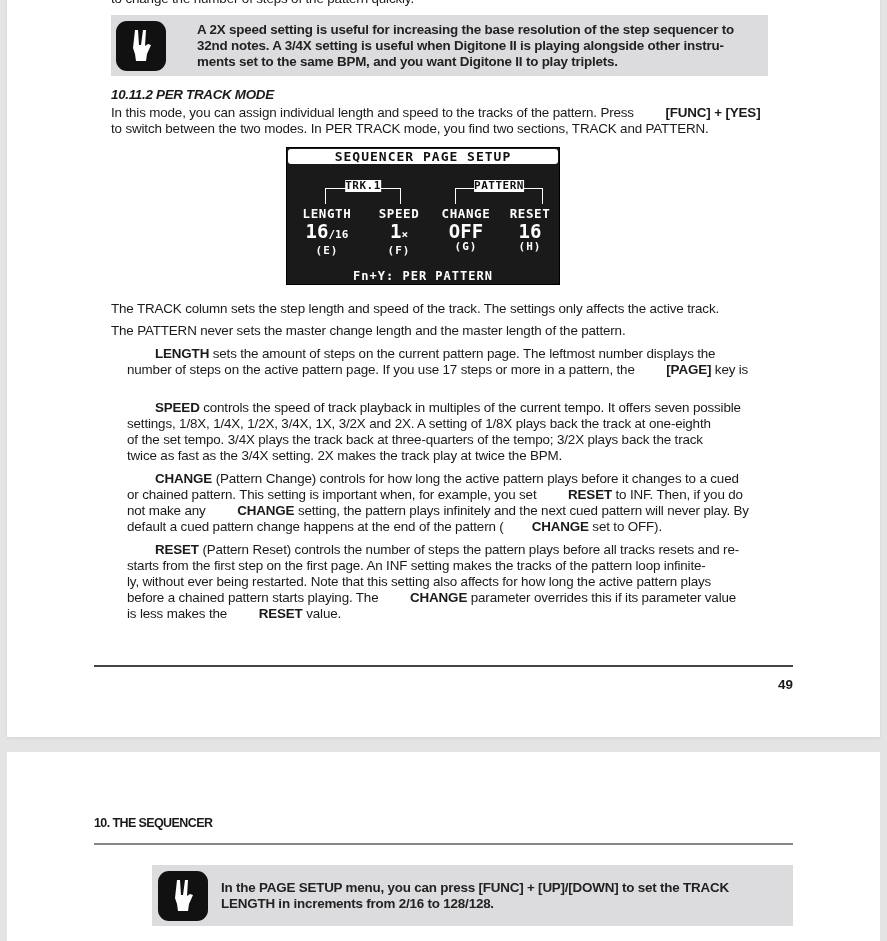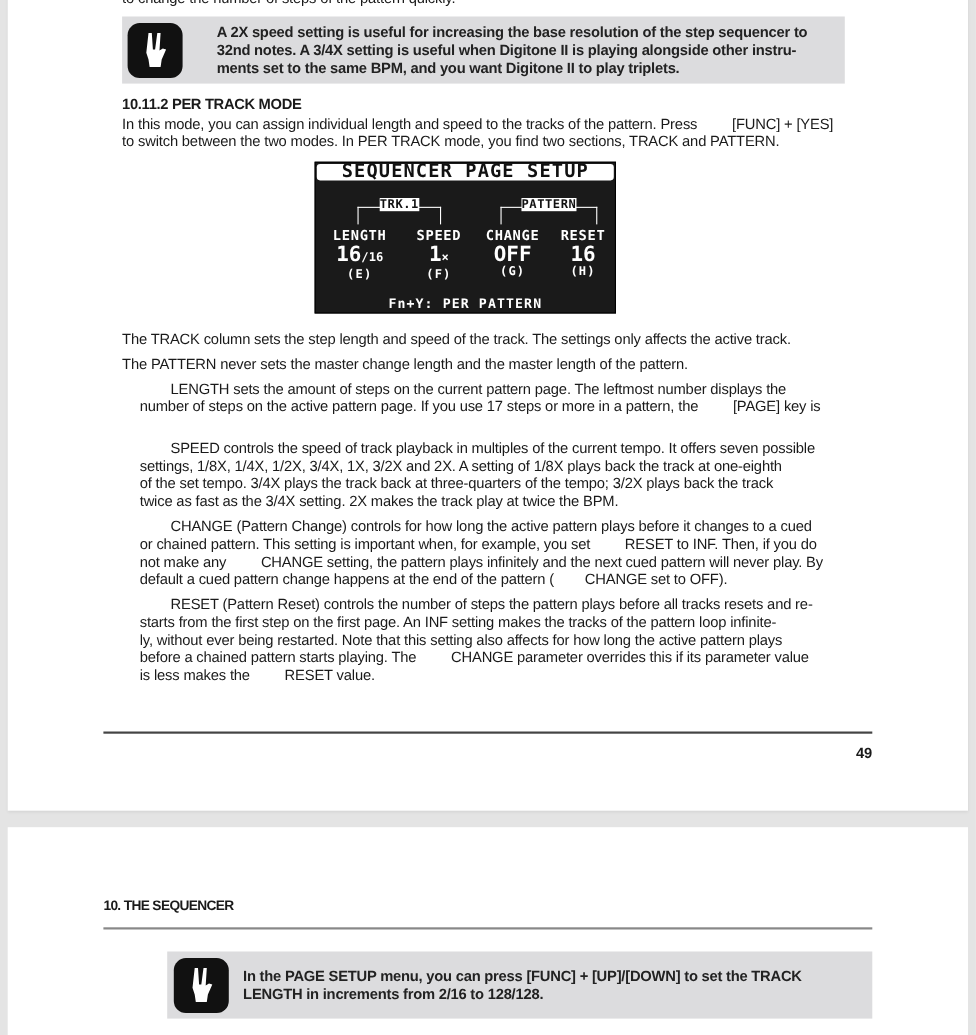--- a/index.html
+++ b/index.html
@@ -7,24 +7,24 @@
   body { position: relative; font-family: "Liberation Sans", sans-serif; color: #1a1a1a; }
   .page { position: absolute; left: 7px; width: 873px; background: #ffffff; }
   #page1 { top: -20px; height: 757px; box-shadow: 0 1px 3px rgba(0,0,0,0.08); }
   #page2 { top: 752px; height: 220px; }
   .abs { position: absolute; }
   .body-text { font-size: 13.4px; line-height: 16px; letter-spacing: -0.15px; }
   .callout { position: absolute; background: #dcdcde; display: flex; align-items: center; }
   .callout .hand { position: absolute; width: 50px; height: 50px; border-radius: 11px; background: #111; display: flex; align-items: center; justify-content: center; }
   .callout .text { position: absolute; font-weight: bold; font-size: 13.4px; line-height: 16px; letter-spacing: -0.2px; color: #222; }
   .heading { font-weight: bold; font-size: 13.4px; letter-spacing: -0.3px; }
-  b { font-weight: normal; padding-left: 28px; }
+  b { font-weight: bold; padding-left: 28px; }
   .rule { position: absolute; height: 2px; background: #555; }
   .screen { position: absolute; left: 279px; top: 167px; width: 274px; height: 138px; background: #1a1a1a; border: 1px solid #000; font-family: "DejaVu Sans Mono", monospace; color: #fff; }
-  .scr-title { position: absolute; left: 1px; top: 1px; width: 270px; height: 15px; background: #fff; color: #111; border-radius: 3px; font-size: 17px; font-weight: bold; text-align: center; line-height: 15px; letter-spacing: 1px; }
+  .scr-title { position: absolute; left: 1px; top: 1px; width: 270px; height: 15px; background: #fff; color: #111; border-radius: 3px; font-size: 13px; font-weight: bold; text-align: center; line-height: 15px; letter-spacing: 1px; }
   .grp { position: absolute; top: 40px; height: 16px; border-top: 1.5px solid #fff; border-left: 1.5px solid #fff; border-right: 1.5px solid #fff; }
   .grp-label { position: absolute; top: -9px; left: 50%; transform: translateX(-50%); background: #fff; color: #111; font-size: 11px; font-weight: bold; padding: 0 0; line-height: 12px; letter-spacing: 0.5px; }
   .col { position: absolute; top: 59px; text-align: center; }
   .col .lbl { font-size: 12.5px; font-weight: bold; letter-spacing: 0.6px; line-height: 14px; }
   .col .val { font-size: 19px; font-weight: bold; line-height: 20px; }
   .col .val small { font-size: 11px; font-weight: bold; }
   .col .key { font-size: 11px; font-weight: bold; line-height: 11px; letter-spacing: 1px; }
   .scr-foot { position: absolute; bottom: 0px; left: 0; width: 100%; text-align: center; font-size: 12px; font-weight: bold; letter-spacing: 1px; line-height: 15px; }
   .indent { left: 120px; width: 630px; }
 </style>
@@ -40,21 +40,21 @@
         <path d="M9 2 L12 2 L13 17 L15 17 L17 2 L20 2 L19 18 L22 16 L25 17 L21 26 L20 33 L10 33 L9 26 L7 20 Z" fill="#fff"></path>
       </svg>
     </div>
     <div class="text" style="left:86px; top:7px; width:570px;">
       <div>A 2X speed setting is useful for increasing the base resolution of the step sequencer to</div>
       <div>32nd notes. A 3/4X setting is useful when Digitone II is playing alongside other instru-</div>
       <div>ments set to the same BPM, and you want Digitone II to play triplets.</div>
     </div>
   </div>
 
-  <div class="abs heading" style="left:104px; top:107px;">10.11.2 PER TRACK MODE</div>
+  <div class="abs heading" style="left:104px; top:107px;font-style:italic;">10.11.2 PER TRACK MODE</div>
   <div class="abs body-text" style="left:104px; top:125px; width:660px;">
     <div><span>In this mode, you can assign individual length and speed to the tracks of the pattern. Press </span><b>[FUNC] + [YES]</b></div>
     <div>to switch between the two modes. In PER TRACK mode, you find two sections, TRACK and PATTERN.</div>
   </div>
 
   <div class="screen">
     <div class="scr-title">SEQUENCER PAGE SETUP</div>
     <div class="grp" style="left:38px; width:76px;">
       <span class="grp-label">TRK.1</span>
     </div>

